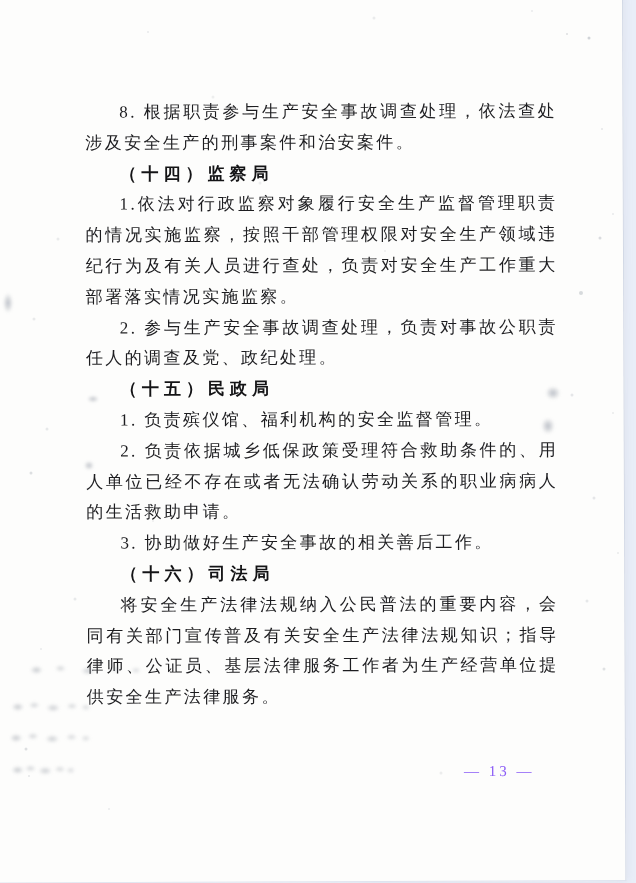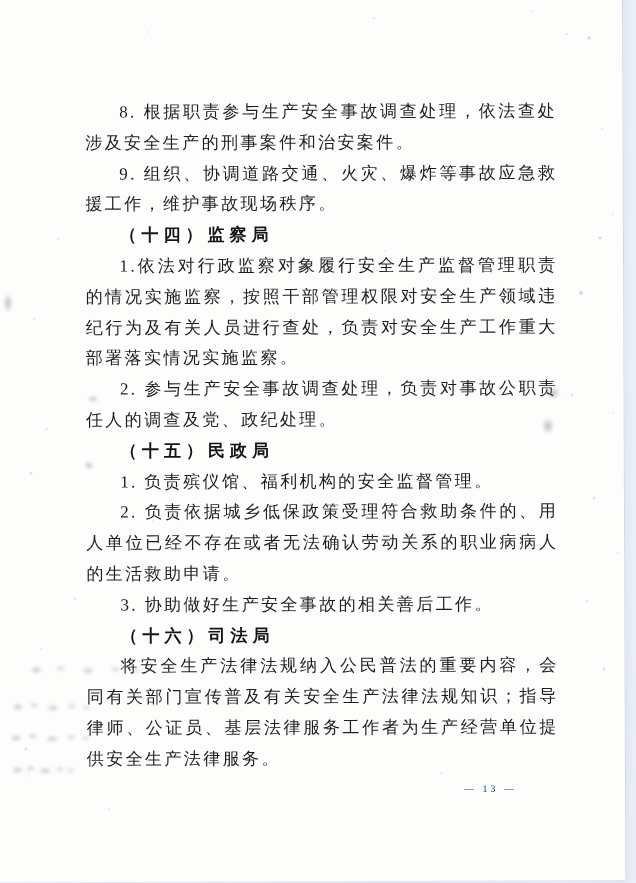--- a/index.html
+++ b/index.html
@@ -38,24 +38,24 @@
     text-indent:2em;
     word-break:break-all;
   }
   .para.heading{
     font-weight:bold;
     letter-spacing:5px;
     color:#141416;
   }
   .page-number{
     position:absolute;
-    left:464px;top:783px;
-    font-size:10px;
+    left:464px;top:763px;
+    font-size:15px;
     letter-spacing:3px;
-    color:#0c4a6e;
+    color:#8b5cf6;
     white-space:nowrap;
     transform:rotate(-0.2deg);
   }
   
   .smudge{position:absolute;filter:blur(1.4px);pointer-events:none;}
   .smudge-row{
     background:
       radial-gradient(ellipse 9px 6px at 12% 50%, rgba(110,118,132,.38), transparent 70%),
       radial-gradient(ellipse 8px 5px at 32% 40%, rgba(110,118,132,.30), transparent 70%),
       radial-gradient(ellipse 10px 6px at 55% 55%, rgba(110,118,132,.34), transparent 70%),
@@ -110,21 +110,20 @@
       212px 96px 0 .5px rgba(120,128,142,.12);
   }
 </style>
 </head>
 <body>
 
 <div class="sheet"></div>
 
 <div class="text-block">
   <p class="para">8. 根据职责参与生产安全事故调查处理，依法查处涉及安全生产的刑事案件和治安案件。</p>
-  <p class="para">9. 组织、协调道路交通、火灾、爆炸等事故应急救援工作，维护事故现场秩序。</p>
   <p class="para heading">（十四）监察局</p>
   <p class="para">1.依法对行政监察对象履行安全生产监督管理职责的情况实施监察，按照干部管理权限对安全生产领域违纪行为及有关人员进行查处，负责对安全生产工作重大部署落实情况实施监察。</p>
   <p class="para">2. 参与生产安全事故调查处理，负责对事故公职责任人的调查及党、政纪处理。</p>
   <p class="para heading">（十五）民政局</p>
   <p class="para">1. 负责殡仪馆、福利机构的安全监督管理。</p>
   <p class="para">2. 负责依据城乡低保政策受理符合救助条件的、用人单位已经不存在或者无法确认劳动关系的职业病病人的生活救助申请。</p>
   <p class="para">3. 协助做好生产安全事故的相关善后工作。</p>
   <p class="para heading">（十六）司法局</p>
   <p class="para">将安全生产法律法规纳入公民普法的重要内容，会同有关部门宣传普及有关安全生产法律法规知识；指导律师、公证员、基层法律服务工作者为生产经营单位提供安全生产法律服务。</p>
 </div>

